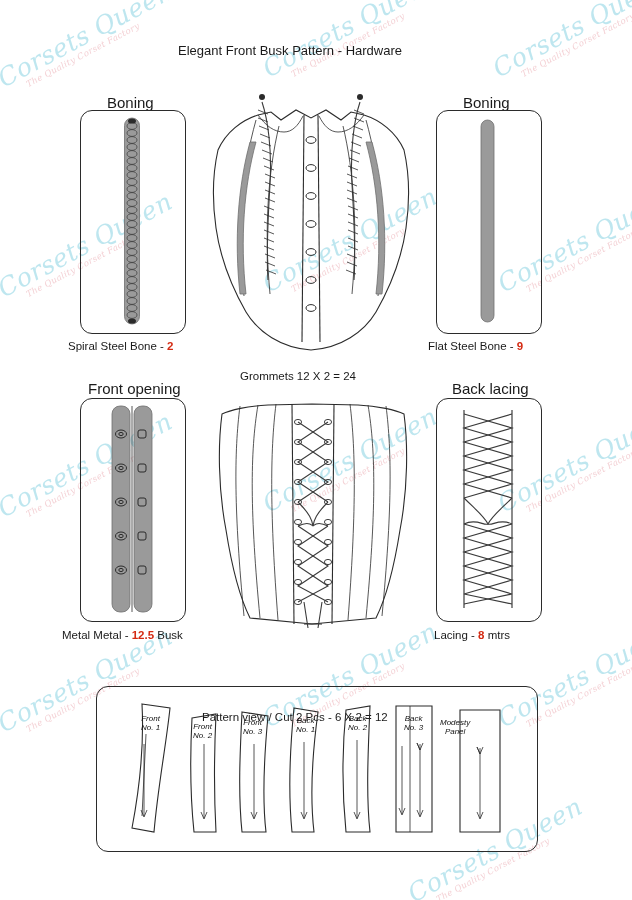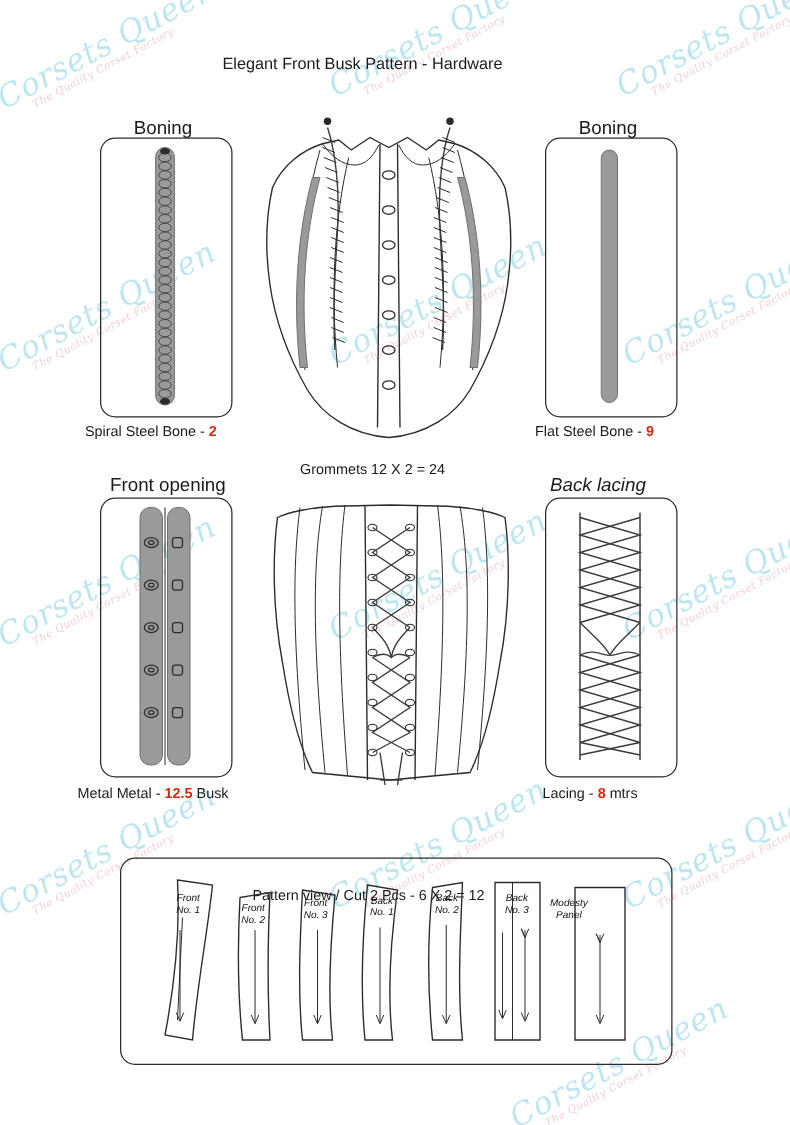--- a/index.html
+++ b/index.html
@@ -272,21 +272,21 @@
       <rect x="58" y="66" width="8" height="8" rx="2"></rect>
       <rect x="58" y="100" width="8" height="8" rx="2"></rect>
       <rect x="58" y="134" width="8" height="8" rx="2"></rect>
       <rect x="58" y="168" width="8" height="8" rx="2"></rect>
     </g>
   </svg>
   <div class="caption" style="left:62px; top:629px;">
     <span>Metal Metal - </span><span class="hl">12.5</span><span> Busk</span>
   </div>
 
-  <div class="sub-label" style="left:440px; top:380px;font-style:italic;">Back lacing</div>
+  <div class="sub-label" style="left:452px; top:380px;">Back lacing</div>
   <div class="rbox" style="left:436px; top:398px; width:104px; height:222px;"></div>
   <svg style="left:436px; top:398px;" width="104" height="222" viewBox="0 0 104 222">
     <line class="ln" x1="28" y1="12" x2="28" y2="210"></line>
     <line class="ln" x1="76" y1="12" x2="76" y2="210"></line>
     <g class="lace">
       <path d="M28,16 L76,30 L28,44 L76,58 L28,72 L76,86 L28,100"></path>
       <path d="M76,16 L28,30 L76,44 L28,58 L76,72 L28,86 L76,100"></path>
       <path d="M28,100 C40,112 48,118 52,126 C56,118 64,112 76,100"></path>
       <path d="M28,126 C40,120 48,128 52,126 C56,128 64,120 76,126"></path>
       <path d="M28,126 L76,140 L28,154 L76,168 L28,182 L76,196 L28,206"></path>

